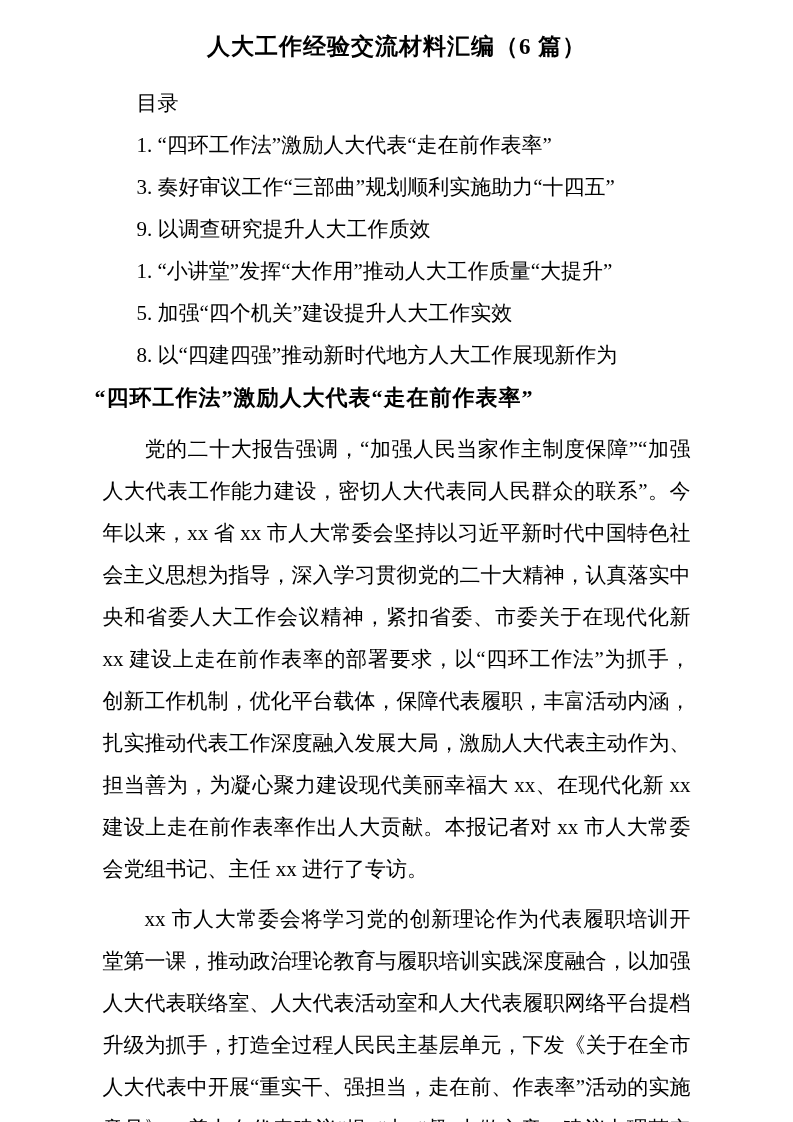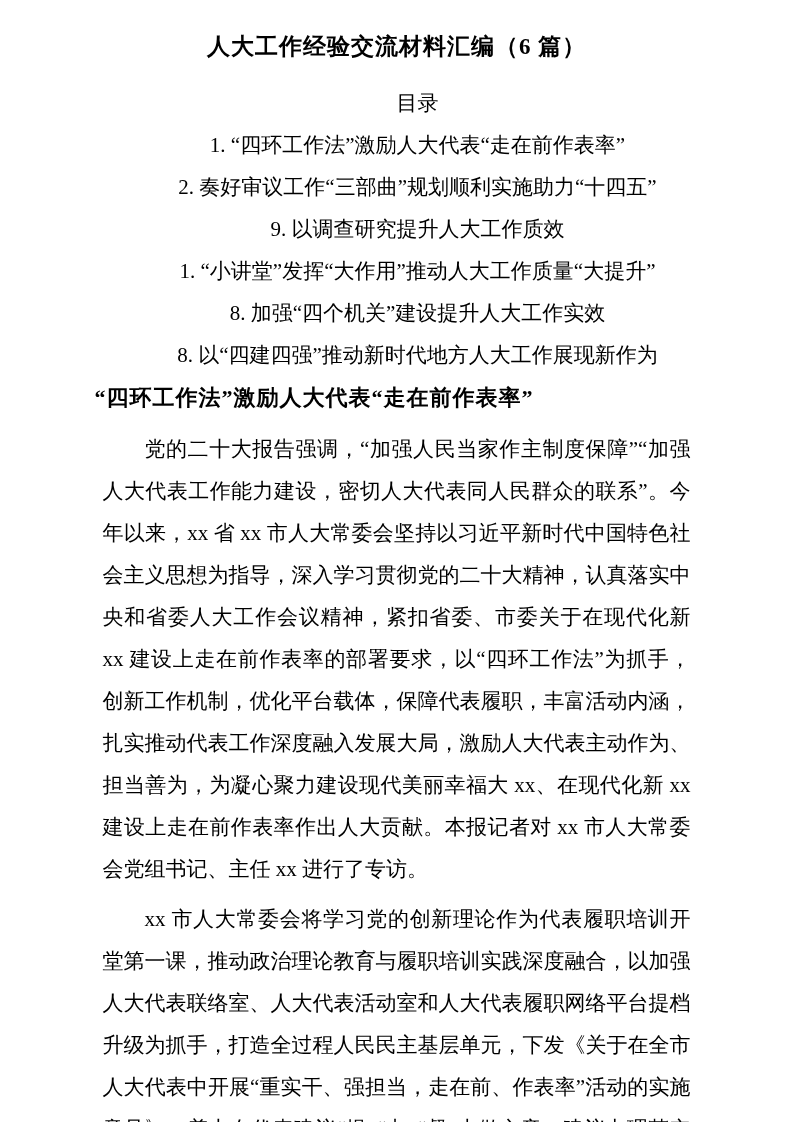--- a/index.html
+++ b/index.html
@@ -24,21 +24,20 @@
   .doc-title {
     margin: 0 0 14px 0;
     text-align: center;
     font-weight: bold;
     font-size: 23px;
     line-height: 42px;
     letter-spacing: 1px;
   }
   .toc {
     margin: 0;
-    text-align: center;
   }
   .toc-line {
     margin: 0;
     text-indent: 2em;
     line-height: 42px;
     white-space: nowrap;
     overflow: hidden;
   }
   .section-heading {
     margin: 0 0 6px 0;
@@ -61,24 +60,24 @@
 </head>
 <body>
 
 <div class="page">
 
   <h1 class="doc-title">人大工作经验交流材料汇编（6 篇）</h1>
 
   <div class="toc">
     <p class="toc-line">目录</p>
     <p class="toc-line">1. “四环工作法”激励人大代表“走在前作表率”</p>
-    <p class="toc-line">2. 奏好审议工作“三部曲”规划顺利实施助力“十四五”</p>
+    <p class="toc-line">3. 奏好审议工作“三部曲”规划顺利实施助力“十四五”</p>
     <p class="toc-line">9. 以调查研究提升人大工作质效</p>
     <p class="toc-line">1. “小讲堂”发挥“大作用”推动人大工作质量“大提升”</p>
-    <p class="toc-line">8. 加强“四个机关”建设提升人大工作实效</p>
+    <p class="toc-line">5. 加强“四个机关”建设提升人大工作实效</p>
     <p class="toc-line">8. 以“四建四强”推动新时代地方人大工作展现新作为</p>
   </div>
 
   <h2 class="section-heading">“四环工作法”激励人大代表“走在前作表率”</h2>
 
   <p class="para">党的二十大报告强调，“加强人民当家作主制度保障”“加强人大代表工作能力建设，密切人大代表同人民群众的联系”。今年以来，xx 省 xx 市人大常委会坚持以习近平新时代中国特色社会主义思想为指导，深入学习贯彻党的二十大精神，认真落实中央和省委人大工作会议精神，紧扣省委、市委关于在现代化新 xx 建设上走在前作表率的部署要求，以“四环工作法”为抓手，创新工作机制，优化平台载体，保障代表履职，丰富活动内涵，扎实推动代表工作深度融入发展大局，激励人大代表主动作为、担当善为，为凝心聚力建设现代美丽幸福大 xx、在现代化新 xx 建设上走在前作表率作出人大贡献。本报记者对 xx 市人大常委会党组书记、主任 xx 进行了专访。</p>
 
   <p class="para">xx 市人大常委会将学习党的创新理论作为代表履职培训开堂第一课，推动政治理论教育与履职培训实践深度融合，以加强人大代表联络室、人大代表活动室和人大代表履职网络平台提档升级为抓手，打造全过程人民民主基层单元，下发《关于在全市人大代表中开展“重实干、强担当，走在前、作表率”活动的实施意见》，着力在代表建议“提”“办”“督”上做文章，建议办理落实率逐年上升，制定《xx 市人大代表履职考评办法》等多项意见规定，建立一人一档、一事一记履职档案，全面详细记录人大代表在任期内履职情况，以数字化手段</p>
 
 </div>

